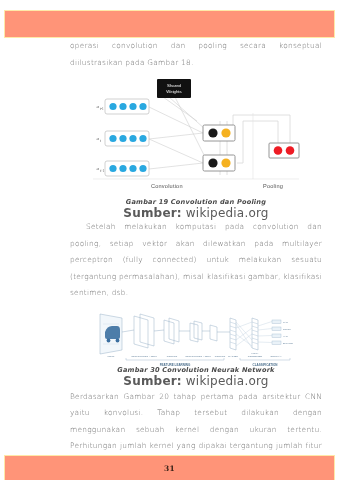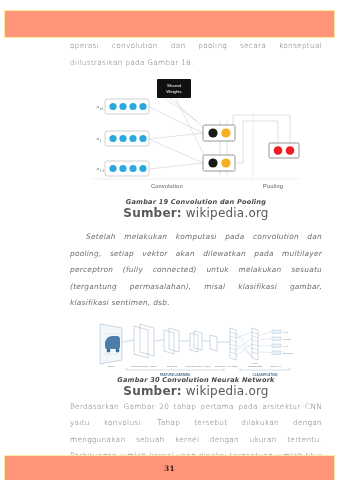--- a/index.html
+++ b/index.html
@@ -168,21 +168,21 @@
         <span class="f19lab" style="left:178px;top:0;">Pooling</span>
       </div>
     </div>
 
     <div class="caption">Gambar 19 Convolution dan Pooling</div>
     <div class="source">
       <b>Sumber:</b>
       <span>wikipedia.org</span>
     </div>
 
-    <p class="body indent" style="margin-top:10px;font-style:italic;">Setelah melakukan komputasi pada convolution dan pooling, setiap vektor akan dilewatkan pada multilayer perceptron (fully connected) untuk melakukan sesuatu (tergantung permasalahan), misal klasifikasi gambar, klasifikasi sentimen, dsb.</p>
+    <p class="body indent" style="margin-top:0;">Setelah melakukan komputasi pada convolution dan pooling, setiap vektor akan dilewatkan pada multilayer perceptron (fully connected) untuk melakukan sesuatu (tergantung permasalahan), misal klasifikasi gambar, klasifikasi sentimen, dsb.</p>
 
     <div class="fig20">
       <svg width="205" height="52" viewBox="0 0 205 52" xmlns="http://www.w3.org/2000/svg">
         <g stroke="#8fa9c2" stroke-width="0.45" fill="none">
 
           <path d="M6 4 L28 8 L28 40 L6 44 Z" fill="#f2f7fb"></path>
 
           <g fill="#3b6fa0" stroke="none">
             <path d="M11 22 q2 -6 7 -6 l5 0 q3 0 3 4 l0 7 q0 2 -2 2 l-11 0 q-2 0 -2 -2 z" opacity="0.9"></path>
             <circle cx="14.5" cy="30.5" r="1.9"></circle>

